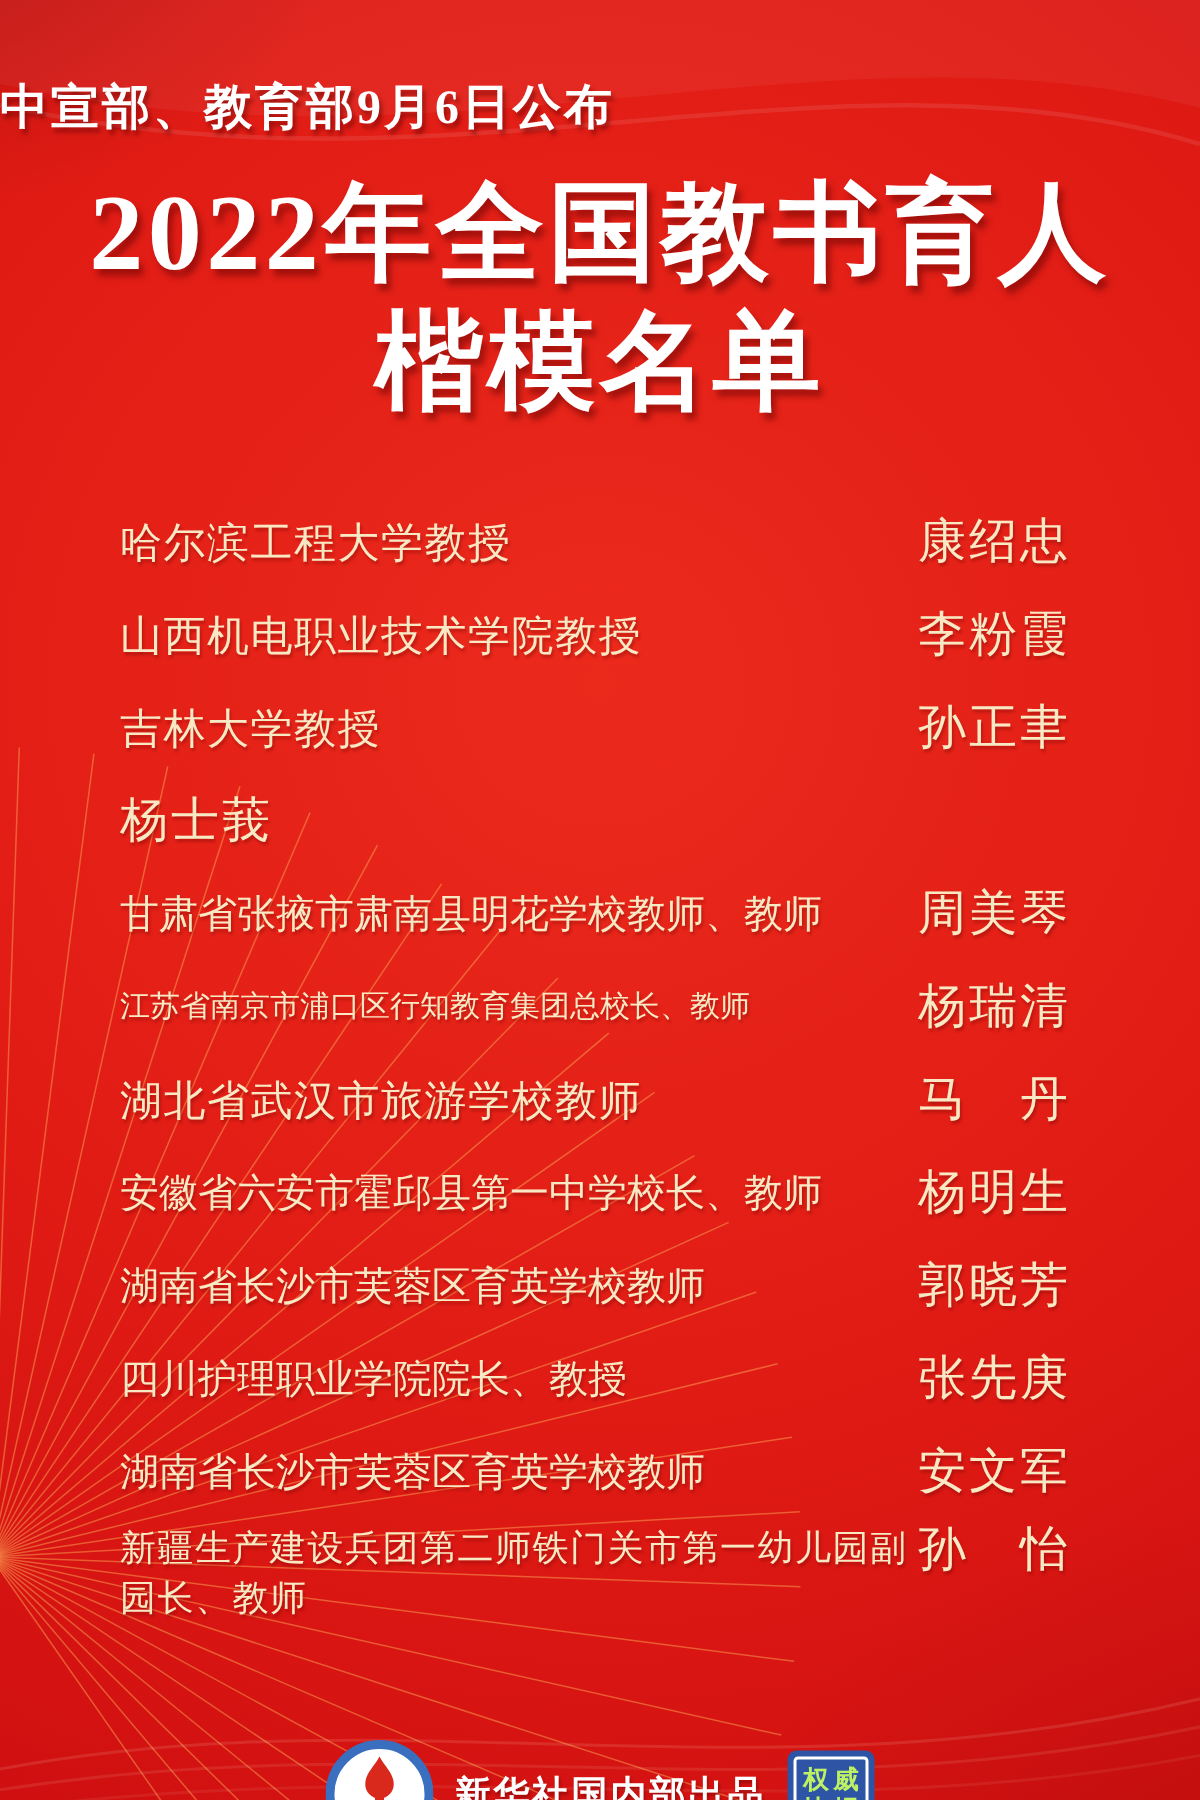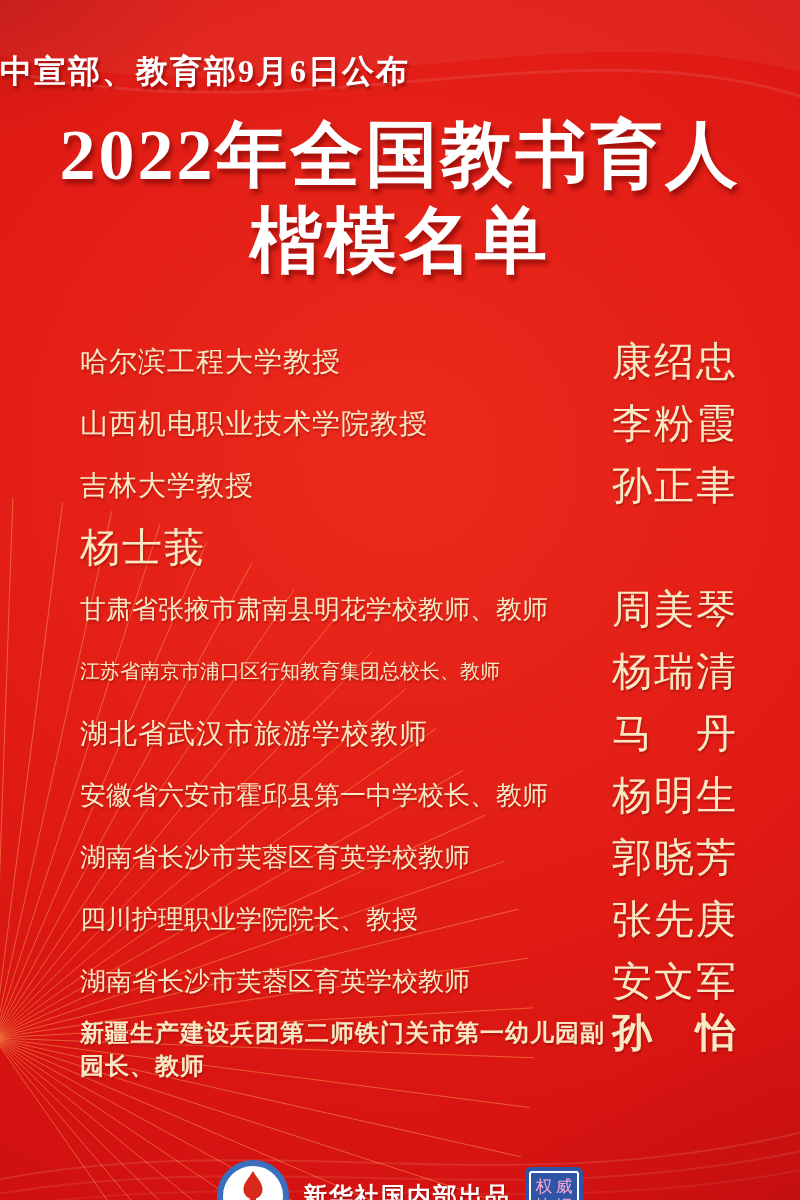--- a/index.html
+++ b/index.html
@@ -61,29 +61,28 @@
     flex:1 1 auto;
     font-size:28px;
     letter-spacing:1px;
     line-height:1.25;
   }
   .row.sz-md .org{font-size:26px;letter-spacing:0;}
   .row.sz-sm .org{font-size:20px;letter-spacing:0;}
   .row .name{
     flex:0 0 116px;
     width:116px;
-    font-size:40px;
+    font-size:32px;
     letter-spacing:2px;
     white-space:nowrap;
   }
   .row.two-line{
     height:auto;min-height:68px;
     align-items:flex-start;
     padding-top:4px;
-    font-weight:bold;
   }
   .row.two-line .org{line-height:33px;font-size:24px;}
   .row.two-line .name{line-height:33px;}
 
   .footer{
     position:absolute;top:1159px;left:0;width:100%;height:74px;
     display:flex;align-items:center;justify-content:center;
     gap:14px;
   }
   .logo{width:72px;height:72px;flex:0 0 72px;}
@@ -106,23 +105,23 @@
   }
   .stamp-inner{
     flex:1;
     border:2px solid #fff;
     border-radius:3px;
     display:flex;flex-direction:column;
     align-items:center;justify-content:center;
     gap:1px;
   }
   .stamp-inner span{
-    color:#f9a8d4;
-    font-family:"Liberation Serif","DejaVu Serif",serif;
-    font-weight:normal;
+    color:#bef264;
+    font-family:"Liberation Serif","DejaVu Serif",serif;
+    font-weight:bold;
     font-size:17px;
     line-height:19px;
     letter-spacing:3px;
     margin-right:-3px;
     white-space:nowrap;
   }
 </style>
 </head>
 <body>
 

